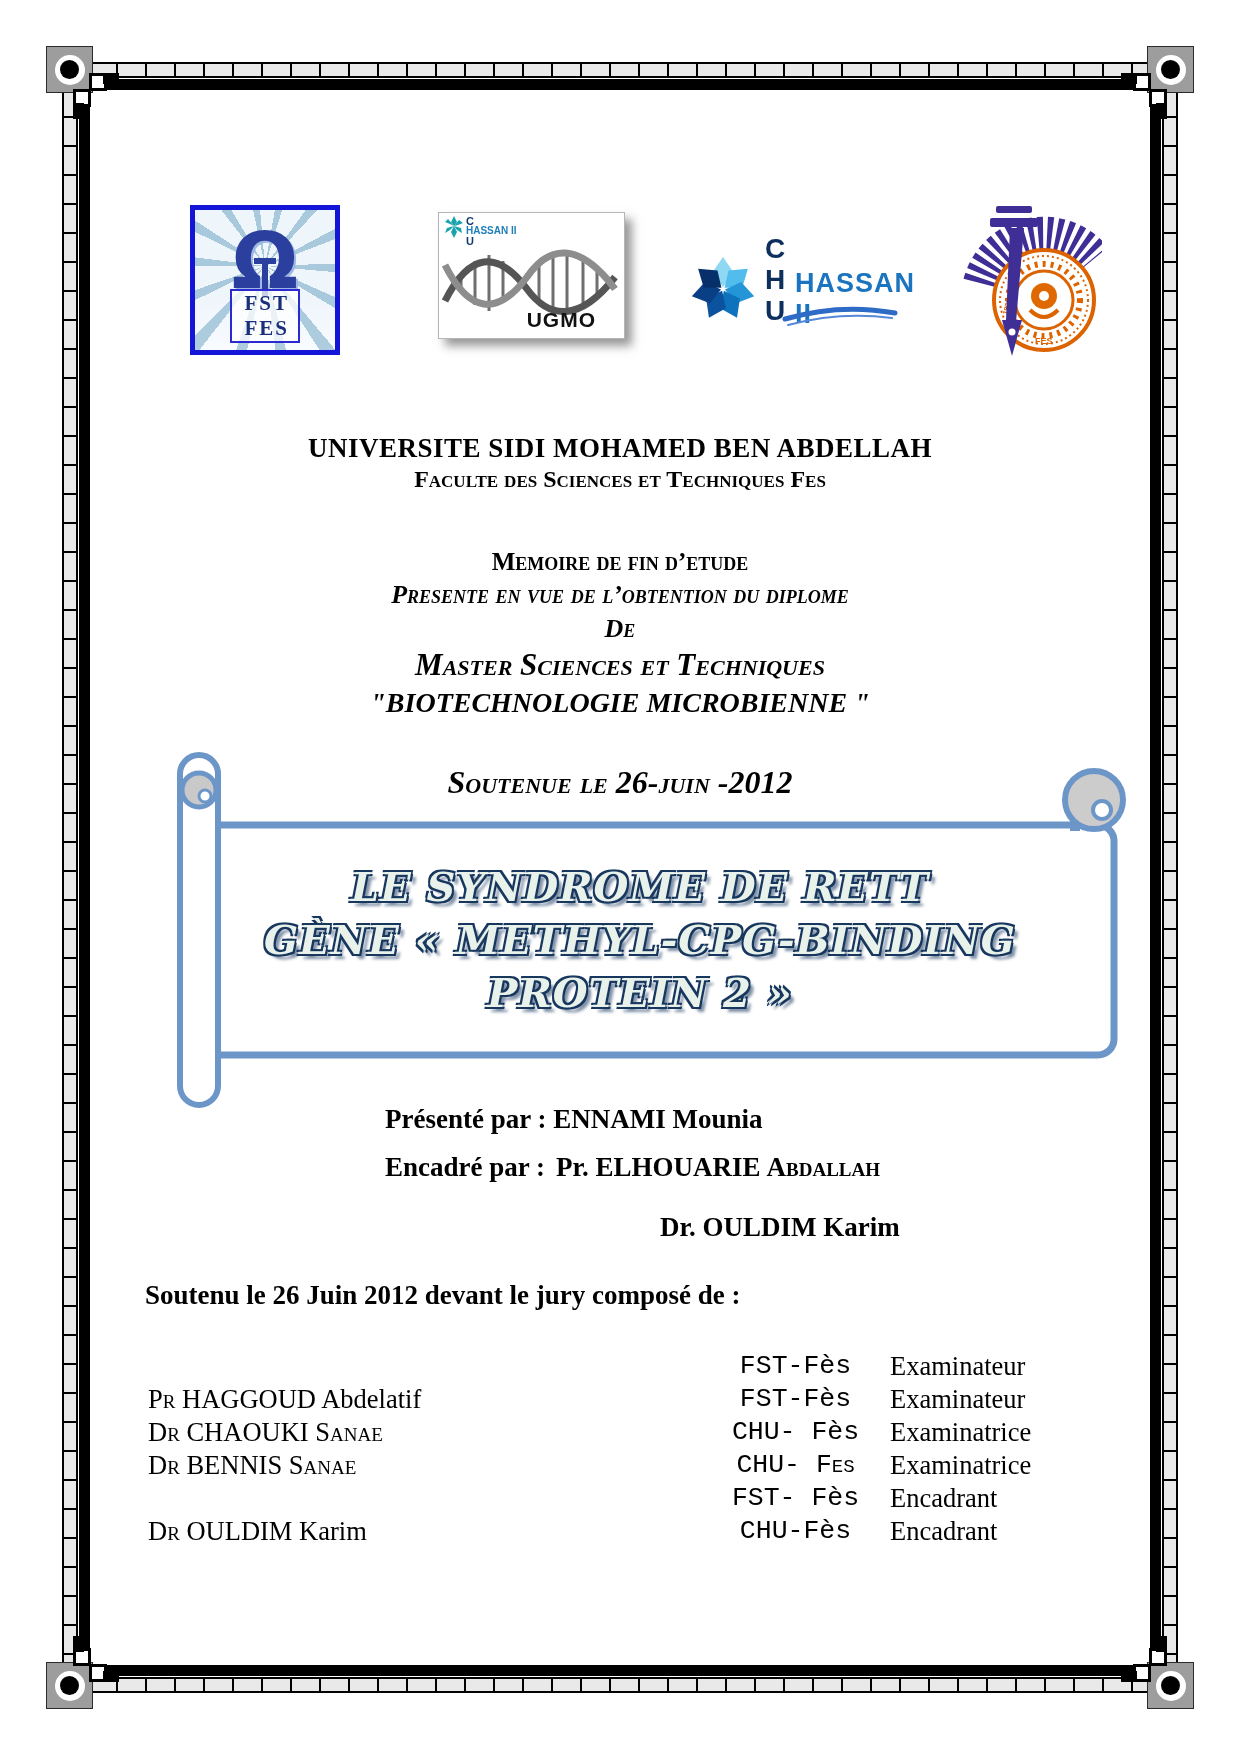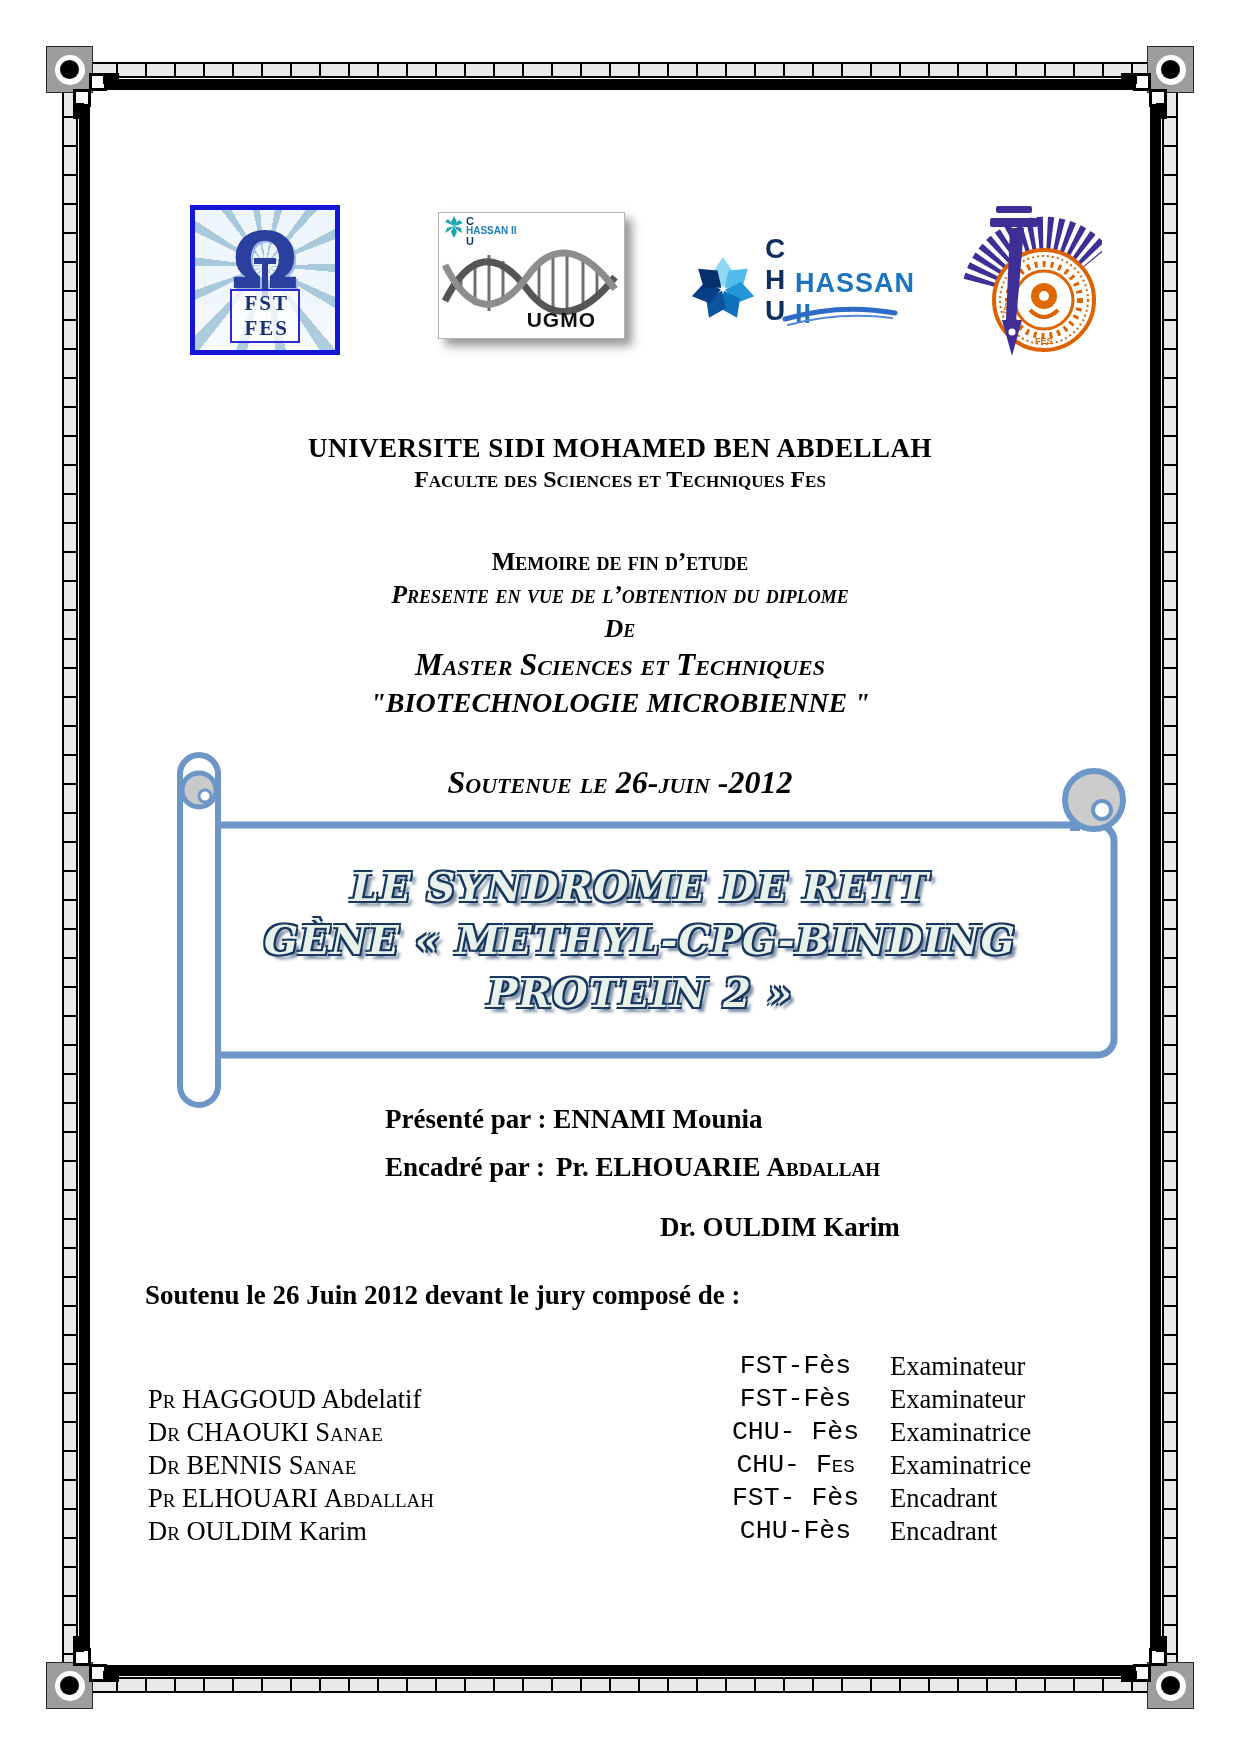--- a/index.html
+++ b/index.html
@@ -297,21 +297,20 @@
       <span class="j-role">Examinatrice</span>
     </div>
 
     <div class="jury-row">
       <span class="j-name"><span class="sc p">Dr</span> <span class="s">BENNIS</span> <span class="g sc">Sanae</span></span>
       <span class="j-affil sc">CHU- Fes</span>
       <span class="j-role">Examinatrice</span>
     </div>
 
     <div class="jury-row">
-      <span class="j-name"><span class="sc p">Pr</span> <span class="s">ELHOUARI</span> <span class="g sc">Abdallah</span></span>
       <span class="j-affil">FST- Fès</span>
       <span class="j-role">Encadrant</span>
     </div>
 
     <div class="jury-row">
       <span class="j-name"><span class="sc p">Dr</span> <span class="s">OULDIM</span> <span class="g">Karim</span></span>
       <span class="j-affil">CHU-Fès</span>
       <span class="j-role">Encadrant</span>
     </div>
   </div>

